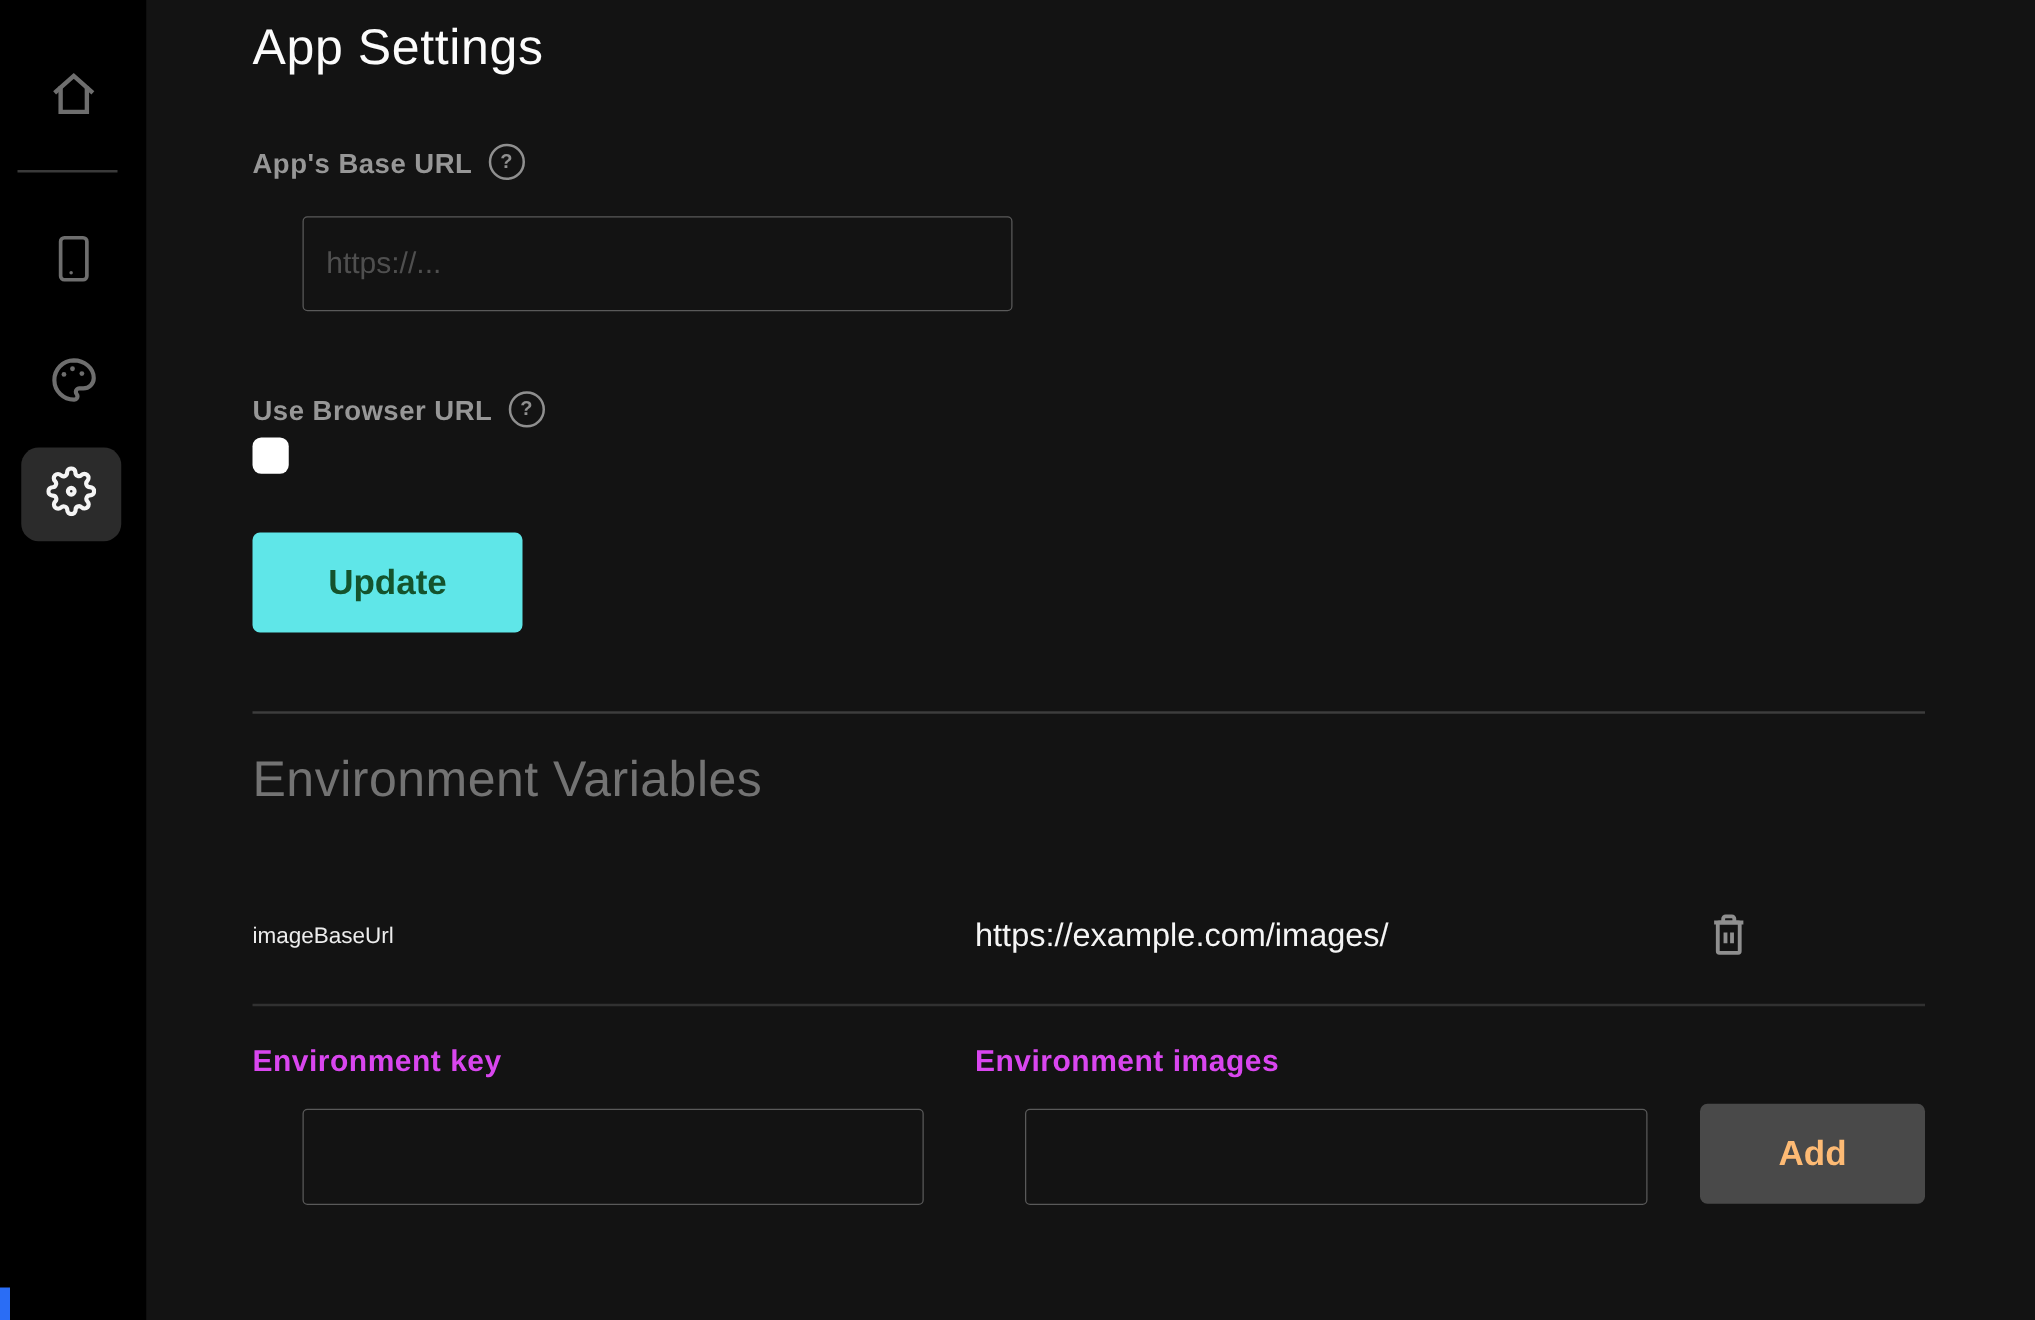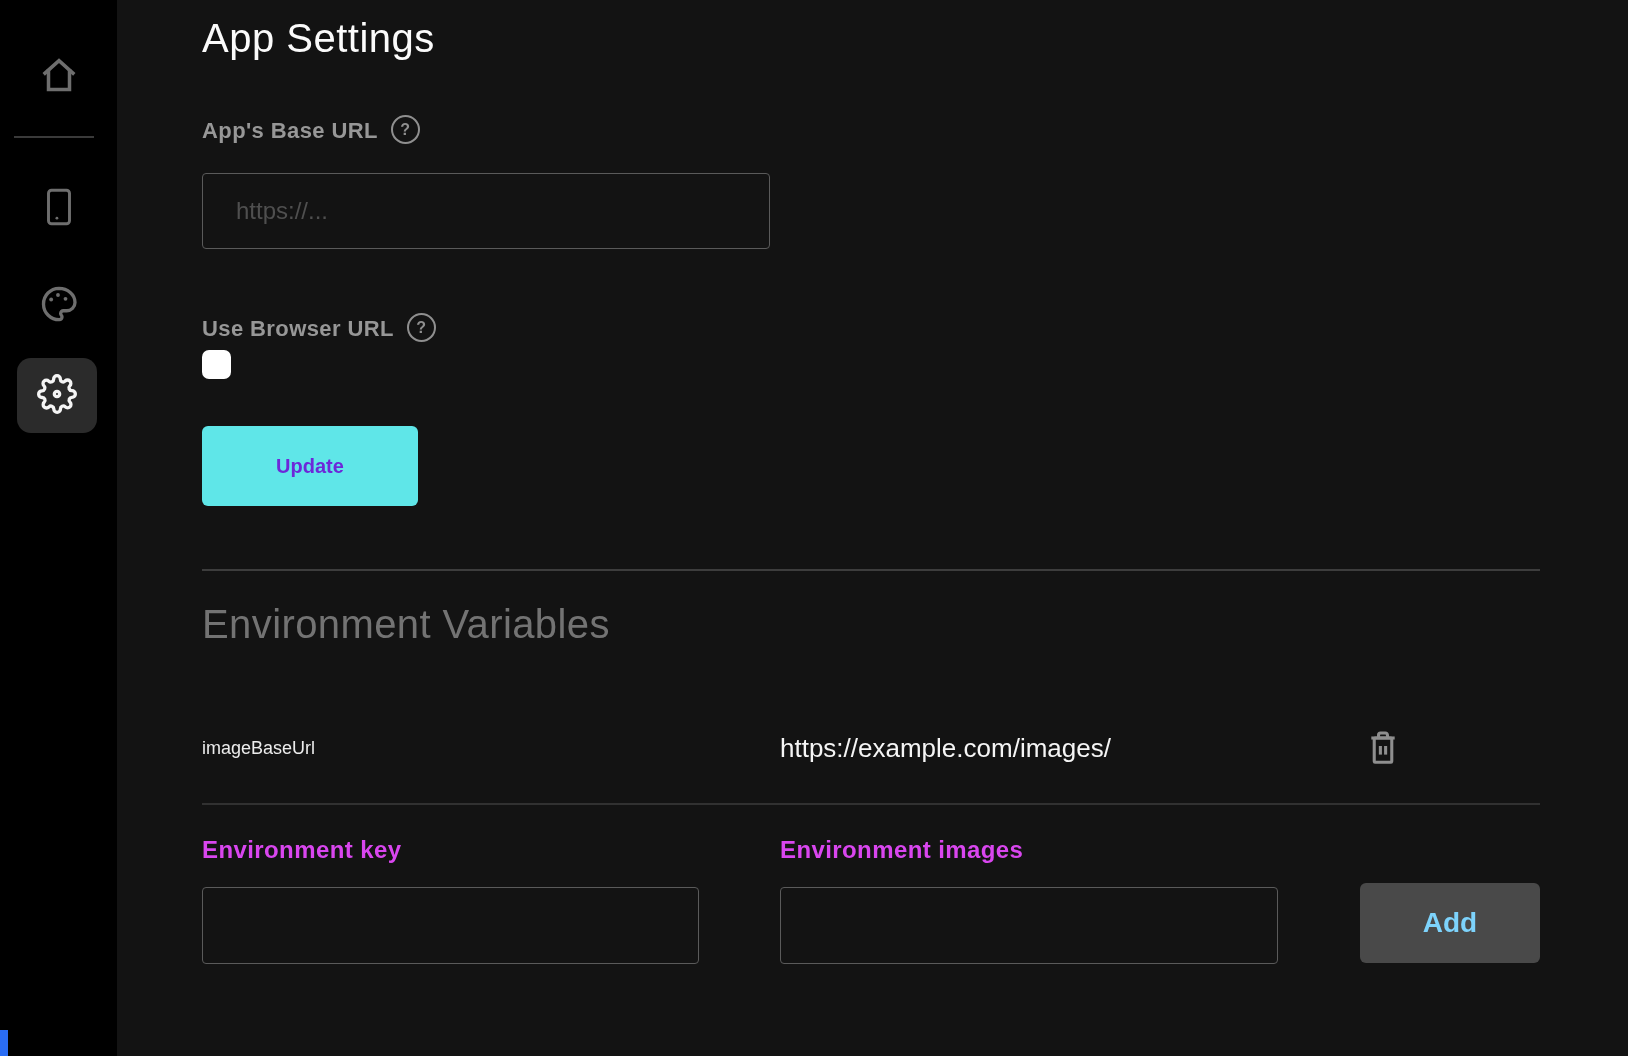--- a/index.html
+++ b/index.html
@@ -44,33 +44,33 @@
   .fl-base    { left:85px; top:114px; height:30px; }
   .fl-browser { left:85px; top:312px; height:30px; }
   .help-badge {
     width:29px; height:29px; border:2.5px solid #8f8f8f; border-radius:50%;
     display:inline-flex; justify-content:center; align-items:center;
     font-size:16px; font-weight:700; color:#8f8f8f; cursor:pointer;
   }
   .text-input {
     background:transparent; border:1px solid #5a5a5a; border-radius:4px;
     color:#f97316; font-size:24px; font-family:"Liberation Sans",sans-serif;
-    padding:0 33px; outline:none;
+    padding:0 18px; outline:none;margin-left:40px;
   }
   .text-input::placeholder { color:#4f4f4f; }
   .in-base  { position:absolute; left:85px; top:173px; width:568px; height:76px; }
   .checkbox {
     position:absolute; left:85px; top:350px; width:29px; height:29px;
     background:#ffffff; border:none; border-radius:7px; cursor:pointer;
   }
   .update-btn {
     position:absolute; left:85px; top:426px; width:216px; height:80px;
     background:#5fe6e8; border:none; border-radius:6px;
     font-family:"Liberation Sans",sans-serif;
-    font-size:20px; font-weight:700; color:#6d28d9; cursor:pointer;
+    font-size:28px; font-weight:700; color:#14532d; cursor:pointer;
   }
   .divider { position:absolute; left:85px; width:1338px; background:#3d3d3d; border:none; }
   .div-1 { top:569px; height:2px; }
   .div-2 { top:803px; height:2px; background:#313131; }
   .section-title {
     position:absolute; left:85px; top:600px;
     font-size:40px; line-height:48px; font-weight:500;
     color:#737373; letter-spacing:0.4px;
   }
   .env-row { position:absolute; left:0; top:728px; width:1511px; height:40px; }
@@ -91,21 +91,21 @@
     color:#d946ef; letter-spacing:0.4px;
   }
   .lbl-key   { left:85px; }
   .lbl-value { left:663px; }
   .in-key    { position:absolute; left:85px;  top:887px; width:497px; height:77px; }
   .in-value  { position:absolute; left:663px; top:887px; width:498px; height:77px; }
   .add-btn {
     position:absolute; left:1243px; top:883px; width:180px; height:80px;
     background:#494949; border:none; border-radius:6px;
     font-family:"Liberation Sans",sans-serif;
-    font-size:28px; font-weight:700; color:#7dd3fc; cursor:pointer;
+    font-size:28px; font-weight:700; color:#fdba74; cursor:pointer;
   }
   .corner-artifact {
     position:absolute; left:0; bottom:0; width:8px; height:26px; background:#2a6df5;
   }
 </style>
 </head>
 <body>
 
 <div>
 

